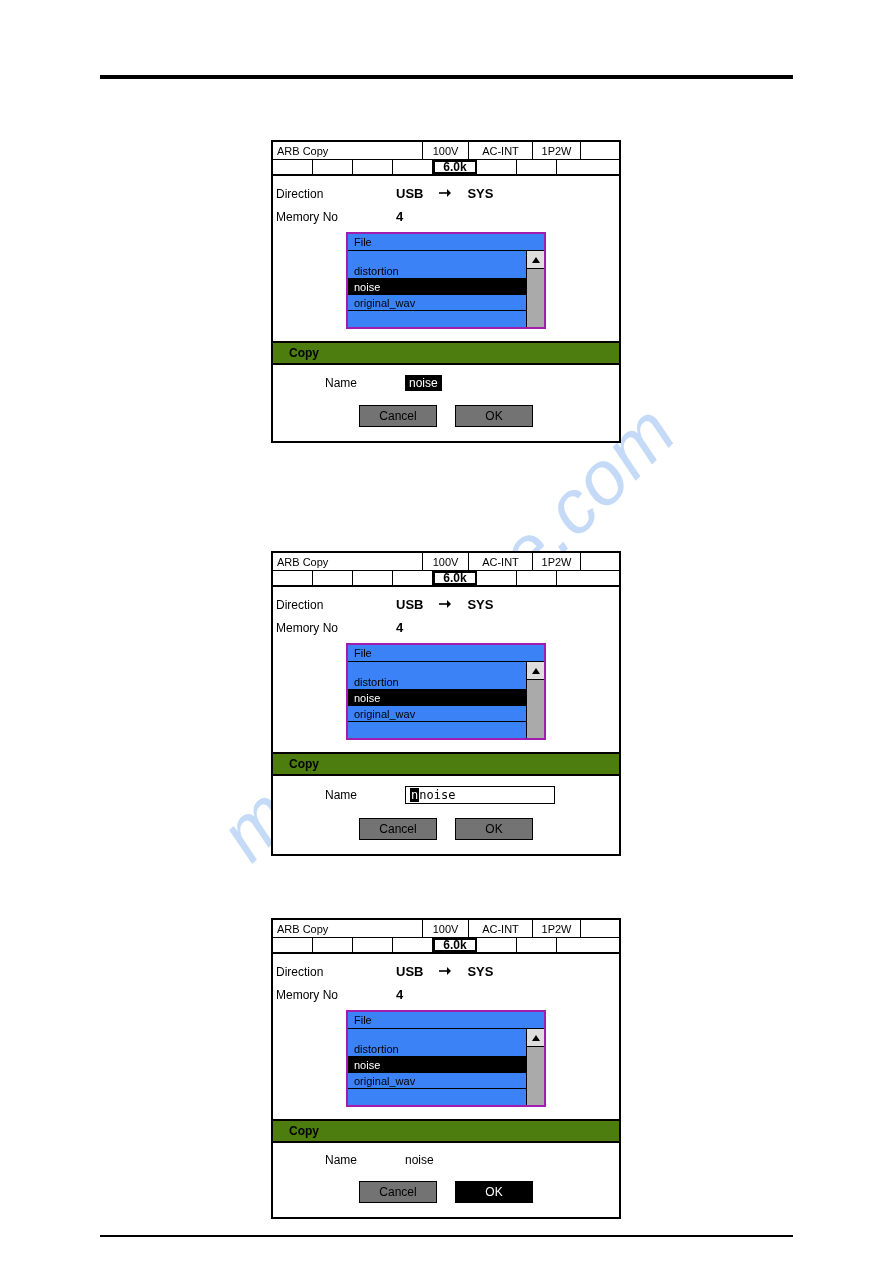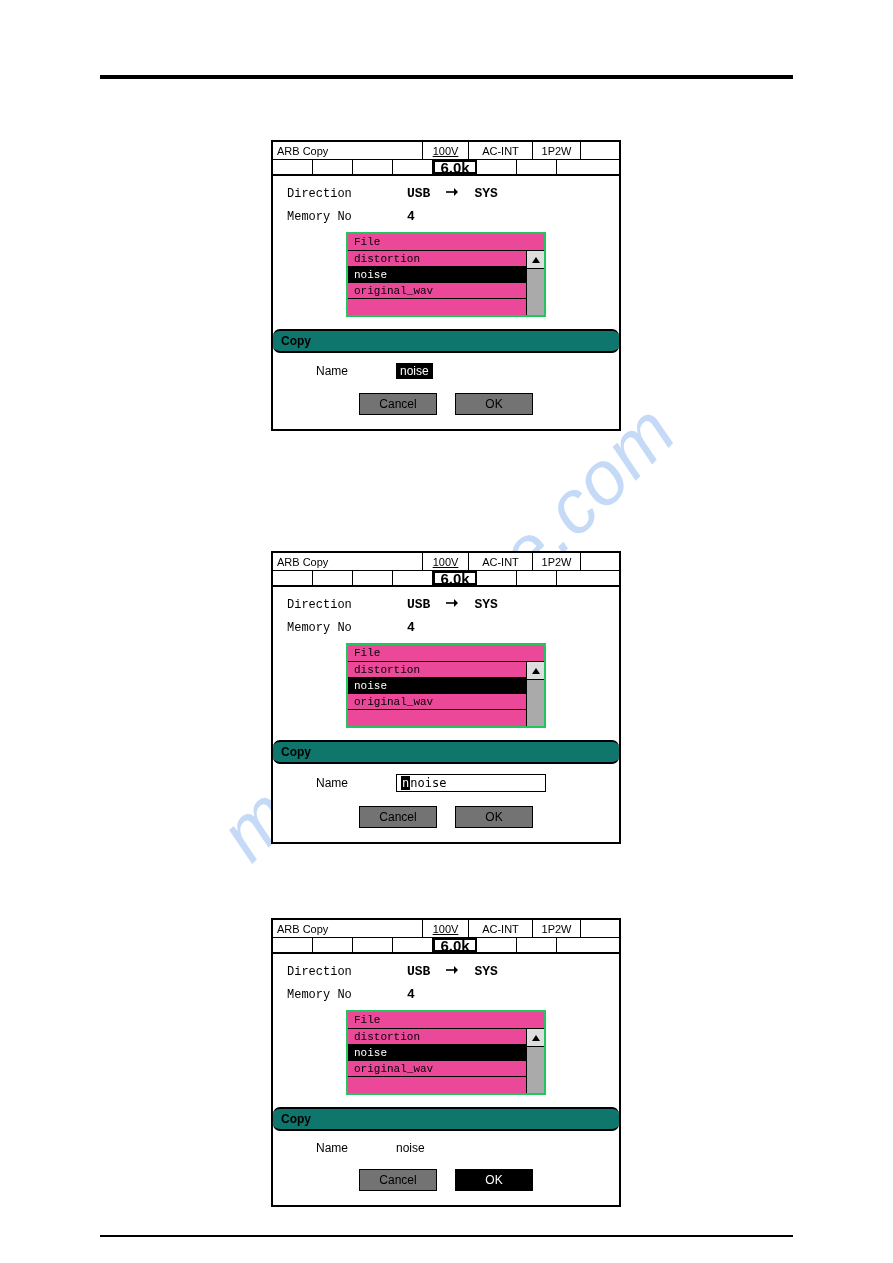--- a/index.html
+++ b/index.html
@@ -49,61 +49,61 @@
   }
   .titlebar .cell {
     border-right: 1px solid #000;
     display: flex;
     align-items: center;
     justify-content: center;
     font-size: 11px;
     padding: 0 2px;
   }
   .titlebar .title { flex: 0 0 150px; justify-content: flex-start; padding-left: 4px; }
-  .titlebar .v    { flex: 0 0 46px; text-decoration: underline; }
+  .titlebar .v    { flex: 0 0 46px; }
   .titlebar .mode { flex: 0 0 64px; }
   .titlebar .wir  { flex: 0 0 48px; }
   .titlebar .last { flex: 1; border-right: none; }
 
   .statusbar {
     display: flex;
     border-bottom: 2px solid #000;
     height: 16px;
   }
   .statusbar .s {
     border-right: 1px solid #000;
     flex: 0 0 40px;
     display:flex; align-items:center; justify-content:center;
-    font-size: 15px;
+    font-size: 12px;
   }
   .statusbar .s.bold {
     border: 2px solid #000;
     font-weight: bold;
     flex: 0 0 44px;
   }
   .statusbar .s:last-child { border-right: none; }
 
-  .params { padding: 6px 14px; font-family: Liberation Mono, monospace; }
+  .params { padding: 6px 3px; }
   .params .row { display:flex; align-items:center; margin: 4px 0 8px; }
   .params .lab { width: 120px; font-size: 12px; }
   .params .val { font-weight: bold; font-size: 13px; display:flex; align-items:center; gap:16px; }
 
   .filebox {
     margin: 0 auto;
     width: 200px;
-    border: 2px solid #22c55e;
-    background: #ec4899;
+    border: 2px solid #a21caf;
+    background: #3b82f6;
   }
   .filebox .head {
     border-bottom: 1px solid #000;
     padding: 2px 6px;
     font-size: 11px;
   }
   .filebox .body { display:flex; }
-  .filebox .list { flex:1; }
+  .filebox .list { flex:1;margin-top:12px; }
   .filebox .list .item {
     border-bottom: 1px solid #000;
     padding: 1px 6px;
     font-size: 11px;
     height: 16px;
     display:flex; align-items:center;
   }
   .filebox .list .item.sel { background:#000; color:#fff; }
   .filebox .list .item.blank { border-bottom: none; }
   .filebox .sb {
@@ -113,31 +113,30 @@
   }
   .filebox .sb .btn {
     height: 18px;
     border-bottom: 1px solid #000;
     display:flex; align-items:center; justify-content:center;
     background:#ddd;
   }
   .filebox .sb .track { flex:1; background:#aaa; }
 
   .copybar {
-    background: #0f766e;
+    background: #4d7c0f;
     color: #000;
     font-weight: bold;
-    padding: 3px 8px;
+    padding: 3px 16px;
     border-top: 2px solid #000;
     border-bottom: 2px solid #000;
     margin-top: 6px;
-    border-radius: 7px;
-  }
-
-  .copybody { padding: 10px 3px 14px; }
+  }
+
+  .copybody { padding: 10px 12px 14px; }
   .namerow { display:flex; align-items:center; gap: 30px; margin-bottom: 14px; margin-left: 40px; }
   .namerow .lab { font-size: 12px; width: 50px; }
   .namerow .valbox { display:flex; align-items:center; }
 
   .inv { background:#000; color:#fff; padding: 1px 4px; font-size: 12px; }
 
   .editbox {
     border: 1px solid #000;
     padding: 1px 4px;
     width: 150px;

